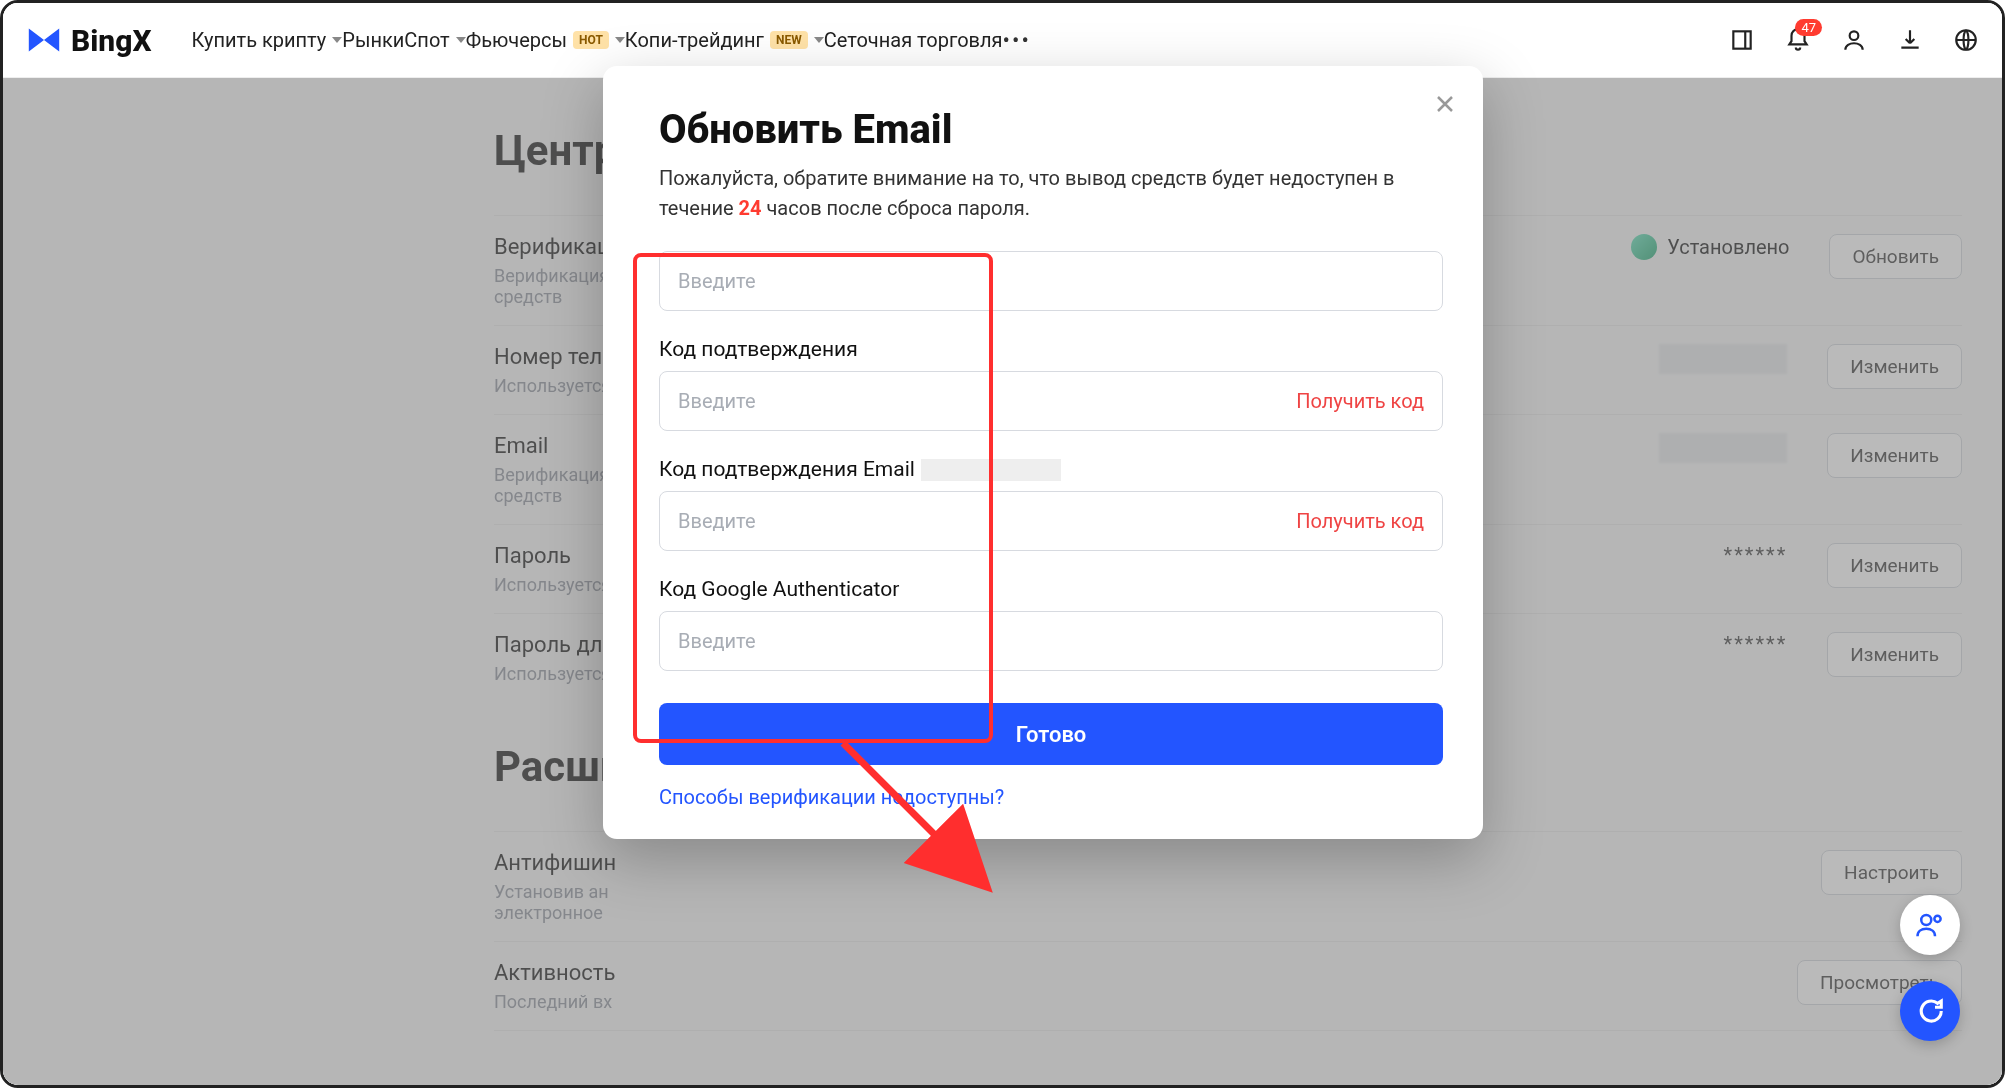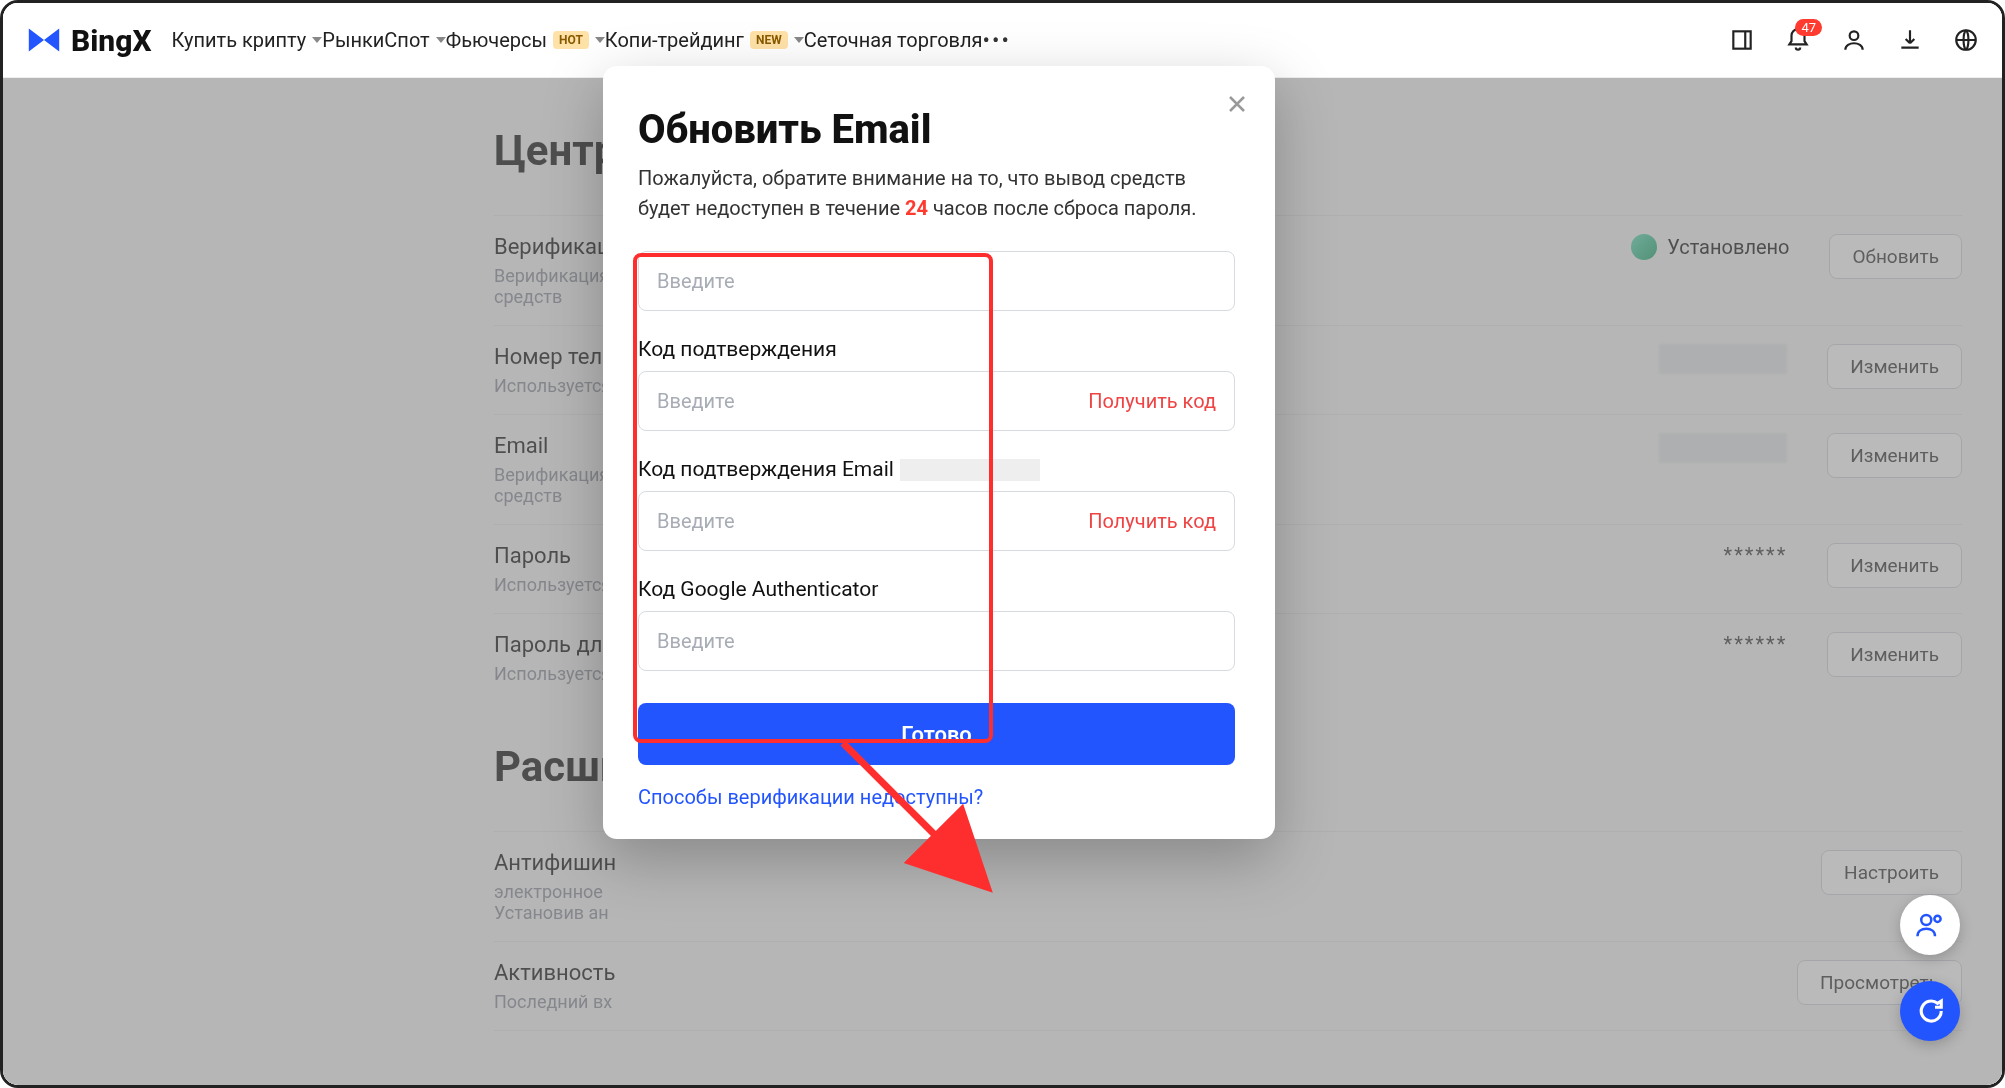--- a/index.html
+++ b/index.html
@@ -2,21 +2,21 @@
 <html><head>
 <meta charset="utf-8">
 <style>
   *{box-sizing:border-box;margin:0;padding:0;font-family:-apple-system,BlinkMacSystemFont,"Segoe UI",Roboto,Arial,sans-serif}
   body{background:#fff;width:2005px;height:1088px;overflow:hidden;position:relative}
   
   .frame{position:absolute;inset:0;border:3px solid #222;border-radius:18px}
   .inner{position:absolute;inset:3px;border-radius:15px;overflow:hidden;background:#f5f6f7}
   
   .hdr{height:75px;background:#fff;display:flex;align-items:center;padding:0 22px;border-bottom:1px solid #eee}
-  .logo{display:flex;align-items:center;gap:8px;font-weight:800;font-size:30px;color:#111;margin-right:20px}
+  .logo{display:flex;align-items:center;gap:8px;font-weight:800;font-size:30px;color:#111;margin-right:40px}
   .logo svg{width:38px;height:38px}
   .nav{display:flex;align-items:center;font-size:20px;color:#222}
   .nav-item{display:flex;align-items:center;gap:6px;cursor:pointer}
   .caret{width:0;height:0;border-left:5px solid transparent;border-right:5px solid transparent;border-top:6px solid #888}
   .tag{font-size:12px;font-weight:700;padding:2px 6px;border-radius:4px;background:#ffe2a8;color:#8a5a00}
   .tag.new{background:#ffe2a8}
   .dots{font-size:22px;letter-spacing:2px;color:#333;cursor:pointer}
   .hdr-right{margin-left:auto;display:flex;align-items:center;gap:28px}
   .hicon{width:28px;height:28px;display:flex;align-items:center;justify-content:center;color:#222;cursor:pointer;position:relative}
   .hicon svg{width:26px;height:26px;stroke:currentColor}
@@ -36,21 +36,21 @@
   .gdot{width:26px;height:26px;border-radius:50%;background:linear-gradient(135deg,#5ce0b8,#1aa36b)}
   .blur{width:128px;height:30px;background:#e5e6e8;filter:blur(1px)}
   .mask{font-size:20px;letter-spacing:2px;color:#333}
   .btn{border:1px solid #cfd3d9;background:#fff;color:#333;font-size:19px;padding:10px 22px;border-radius:8px;cursor:pointer}
   
   .fab{position:absolute;right:42px;width:60px;height:60px;border-radius:50%;display:flex;align-items:center;justify-content:center;box-shadow:0 4px 14px rgba(0,0,0,.2)}
   .fab.white{bottom:130px;background:#fff;color:#2355ff}
   .fab.blue{bottom:44px;background:#2355ff;color:#fff}
   .fab svg{width:30px;height:30px;stroke:currentColor}
   
-  .modal{position:absolute;left:600px;top:63px;width:672px;background:#fff;border-radius:14px;padding:40px 40px 30px 35px;box-shadow:0 20px 60px rgba(0,0,0,.25)}
+  .modal{position:absolute;left:600px;top:63px;width:880px;background:#fff;border-radius:14px;padding:40px 40px 30px 56px;box-shadow:0 20px 60px rgba(0,0,0,.25)}
   .mclose{position:absolute;top:26px;right:26px;cursor:pointer;color:#999}
   .mclose svg{width:24px;height:24px;stroke:currentColor;stroke-width:2.5}
   .mtitle{font-size:40px;font-weight:800;color:#111;margin-bottom:10px}
   .msub{font-size:20px;color:#333;line-height:1.5;margin-bottom:28px}
   .msub .hl{color:#ff3b30;font-weight:700}
   .field{margin-bottom:26px}
   .flabel{font-size:21px;color:#111;margin-bottom:10px}
   .finput{width:100%;height:60px;border:1px solid #d7dae0;border-radius:8px;padding:0 18px;font-size:20px;color:#333;display:flex;align-items:center;justify-content:space-between}
   .finput input{border:none;outline:none;font-size:20px;flex:1;background:transparent}
   .finput input::placeholder{color:#a8adb5}
@@ -198,22 +198,22 @@
             <span class="mask">******</span>
           </div>
         <button class="btn">Изменить</button>
       </div>
 
       <div class="sec-title" style="margin-top:40px">Расшир</div>
 
       <div class="row">
         <div class="lbl">
             <div class="t">Антифишин</div>
+            <div class="d">Установив ан</div>
             <div class="d">электронное</div>
-            <div class="d">Установив ан</div>
           </div>
         <div class="mid"></div>
         <button class="btn">Настроить</button>
       </div>
 
       <div class="row">
         <div class="lbl">
             <div class="t">Активность</div>
             <div class="d">Последний вх</div>
           </div>

